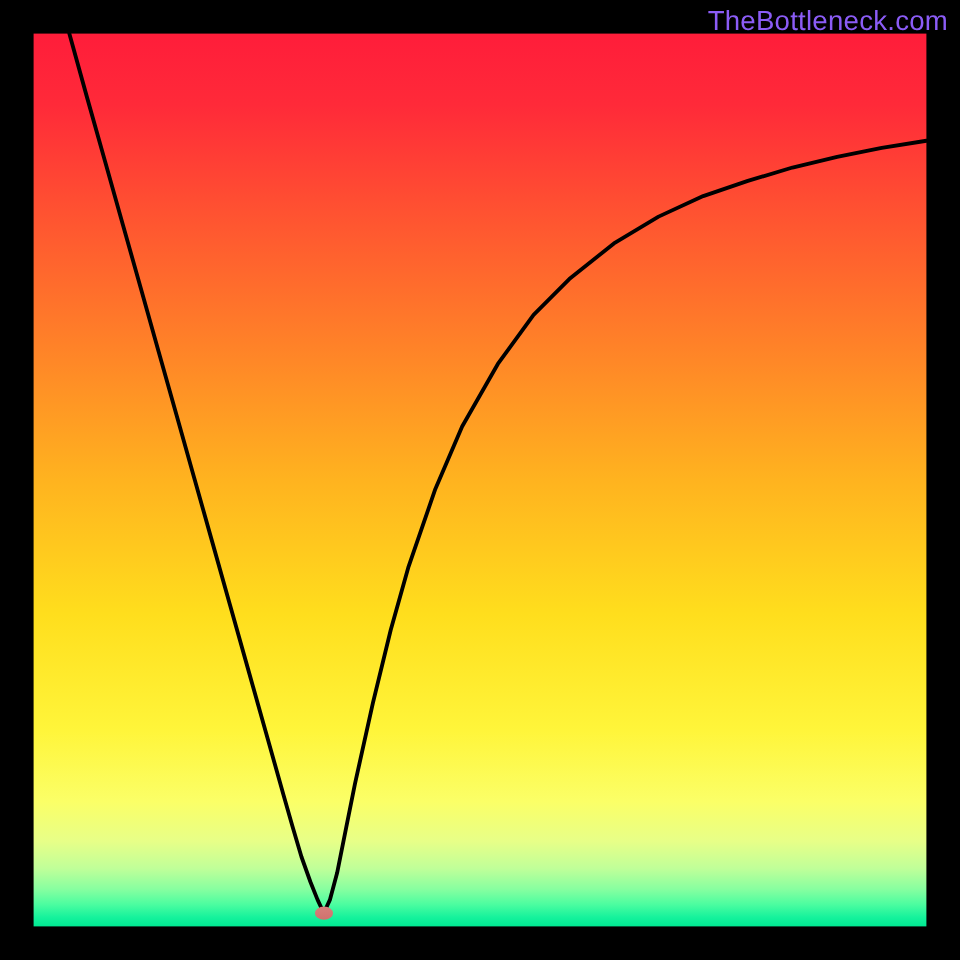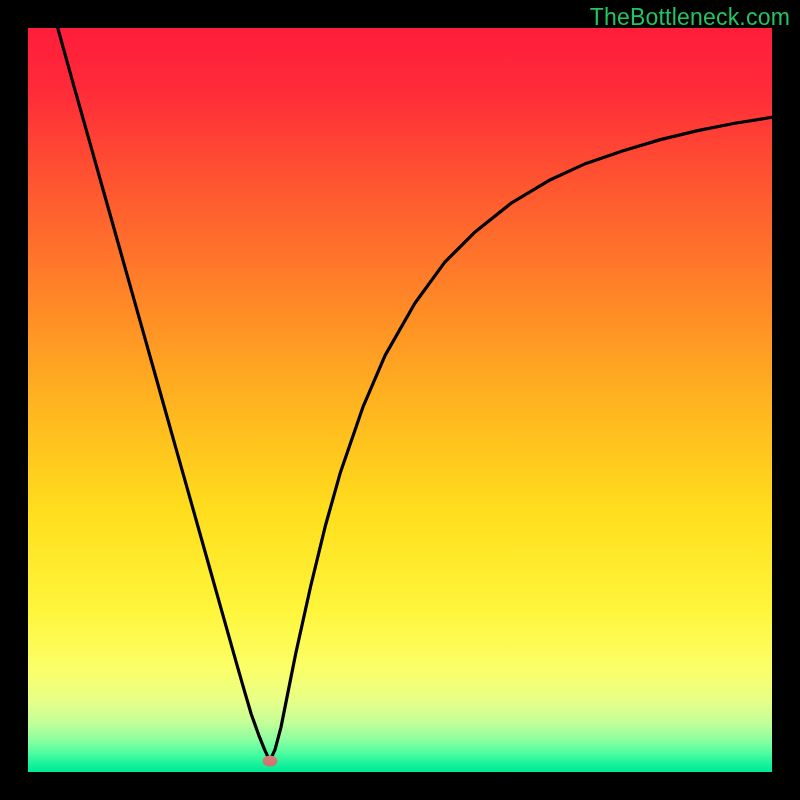--- a/index.html
+++ b/index.html
@@ -9,21 +9,21 @@
     width: 800px;
     height: 800px;
     background: #000;
   }
   .watermark {
     position: absolute;
     top: 4px;
     right: 10px;
     font-family: Arial, Helvetica, sans-serif;
     font-size: 23px;
-    color: #22c55e;
+    color: #8b5cf6;
     z-index: 5;
     letter-spacing: 0.2px;
   }
   svg.plot {
     position: absolute;
     left: 0; top: 0;
     width: 800px;
     height: 800px;
   }
   .dot {

